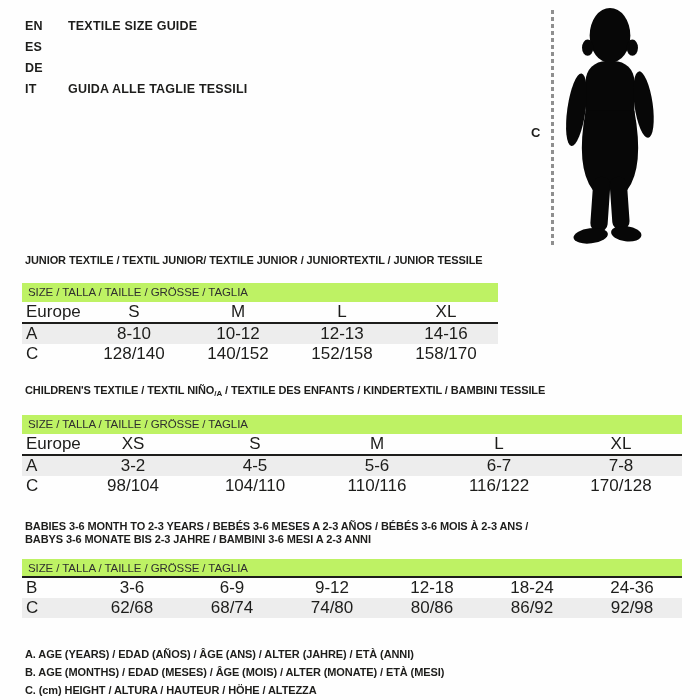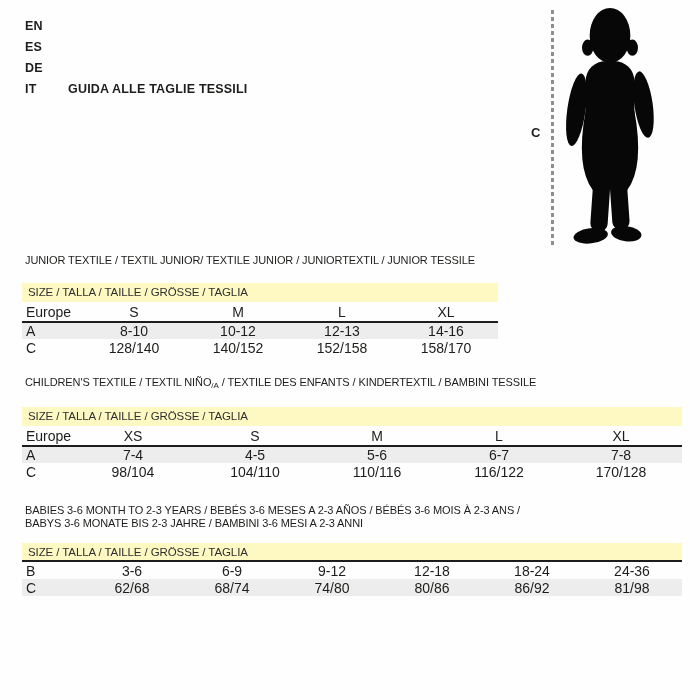--- a/index.html
+++ b/index.html
@@ -20,57 +20,58 @@
   .lang-code { width:43px; flex:0 0 43px; }
 
   .dash-line {
     position:absolute; left:551px; top:10px; width:3px; height:236px;
     background:repeating-linear-gradient(to bottom,#8f8f8f 0 4px,transparent 4px 7px);
   }
   .c-label { position:absolute; left:531px; top:125px; font-size:13px; font-weight:bold; }
   .toddler { position:absolute; left:558px; top:6px; width:104px; height:244px; }
 
   
-  .tbl-title { margin:0 0 0 25px; font-size:11px; font-weight:normal; letter-spacing:-.1px; line-height:13px; white-space:nowrap; }
+  .tbl-title { margin:0 0 0 25px; font-size:11px; font-weight:bold; letter-spacing:-.1px; line-height:13px; white-space:nowrap; }
   .tbl-title .subscript { font-size:8px; vertical-align:-2px; }
   .t1-title { margin-top:2px; }
   .t2-title { margin-top:20px; }
   .t3-title { margin-top:24px; }
 
   .band {
-    margin-left:22px; height:19px; background:#fef9c3;
+    margin-left:22px; height:19px; background:#bef264;
     font-size:11.5px; line-height:19px; padding-left:6px; color:#2f2f2f;
     letter-spacing:-.1px;
   }
   .band--ruled { border-bottom:2px solid #1d1d1b; }
   .band-t1 { width:476px; margin-top:16px; }
   .band-t2 { width:660px; margin-top:15px; }
   .band-t3 { width:660px; margin-top:13px; }
 
-  table { margin-left:22px; border-collapse:collapse; table-layout:fixed; font-size:14px; }
+  table { margin-left:22px; border-collapse:collapse; table-layout:fixed; font-size:17px; }
   .tbl-1 { width:476px; }
   .tbl-2, .tbl-3 { width:660px; }
   td { height:17px; text-align:center; font-weight:normal; padding:0; }
   tr.colhead td { height:20px; border-bottom:2px solid #1d1d1b; }
   td.rowlabel { text-align:left; padding-left:4px; }
   tr.shaded { background:#ededed; }
 
   
   .notes { margin:27px 0 0 25px; }
   .note-line { font-size:11px; font-weight:bold; line-height:18px; letter-spacing:-.1px; white-space:nowrap; }
 </style>
 </head>
 <body>
 
 <div class="page">
 
   <div class="hero">
     <div class="langs">
       <div class="lang-row">
         <span class="lang-code">EN</span>
+        <span class="lang-text">TEXTILE SIZE GUIDE</span>
       </div>
       <div class="lang-row">
         <span class="lang-code">ES</span>
       </div>
       <div class="lang-row">
         <span class="lang-code">DE</span>
       </div>
       <div class="lang-row">
         <span class="lang-code">IT</span>
         <span class="lang-text">GUIDA ALLE TAGLIE TESSILI</span>
@@ -150,21 +151,21 @@
           <tr class="colhead">
         <td class="rowlabel">Europe</td>
         <td>XS</td>
         <td>S</td>
         <td>M</td>
         <td>L</td>
         <td>XL</td>
       </tr>
       <tr class="shaded">
         <td class="rowlabel">A</td>
-        <td>7-4</td>
+        <td>3-2</td>
         <td>4-5</td>
         <td>5-6</td>
         <td>6-7</td>
         <td>7-8</td>
       </tr>
       <tr>
         <td class="rowlabel">C</td>
         <td>98/104</td>
         <td>104/110</td>
         <td>110/116</td>
@@ -201,20 +202,25 @@
         <td>18-24</td>
         <td>24-36</td>
       </tr>
       <tr class="shaded">
         <td class="rowlabel">C</td>
         <td>62/68</td>
         <td>68/74</td>
         <td>74/80</td>
         <td>80/86</td>
         <td>86/92</td>
-        <td>81/98</td>
+        <td>92/98</td>
       </tr>
     </tbody>
       </table>
   </section>
 
+  <footer class="notes">
+    <div class="note-line">A. AGE (YEARS) / EDAD (AÑOS) / ÂGE (ANS) / ALTER (JAHRE) / ETÀ (ANNI)</div>
+    <div class="note-line">B. AGE (MONTHS) / EDAD (MESES) / ÂGE (MOIS) / ALTER (MONATE) / ETÀ (MESI)</div>
+    <div class="note-line">C. (cm) HEIGHT / ALTURA / HAUTEUR / HÖHE / ALTEZZA</div>
+  </footer>
 
 </div>
 
 </body></html>

